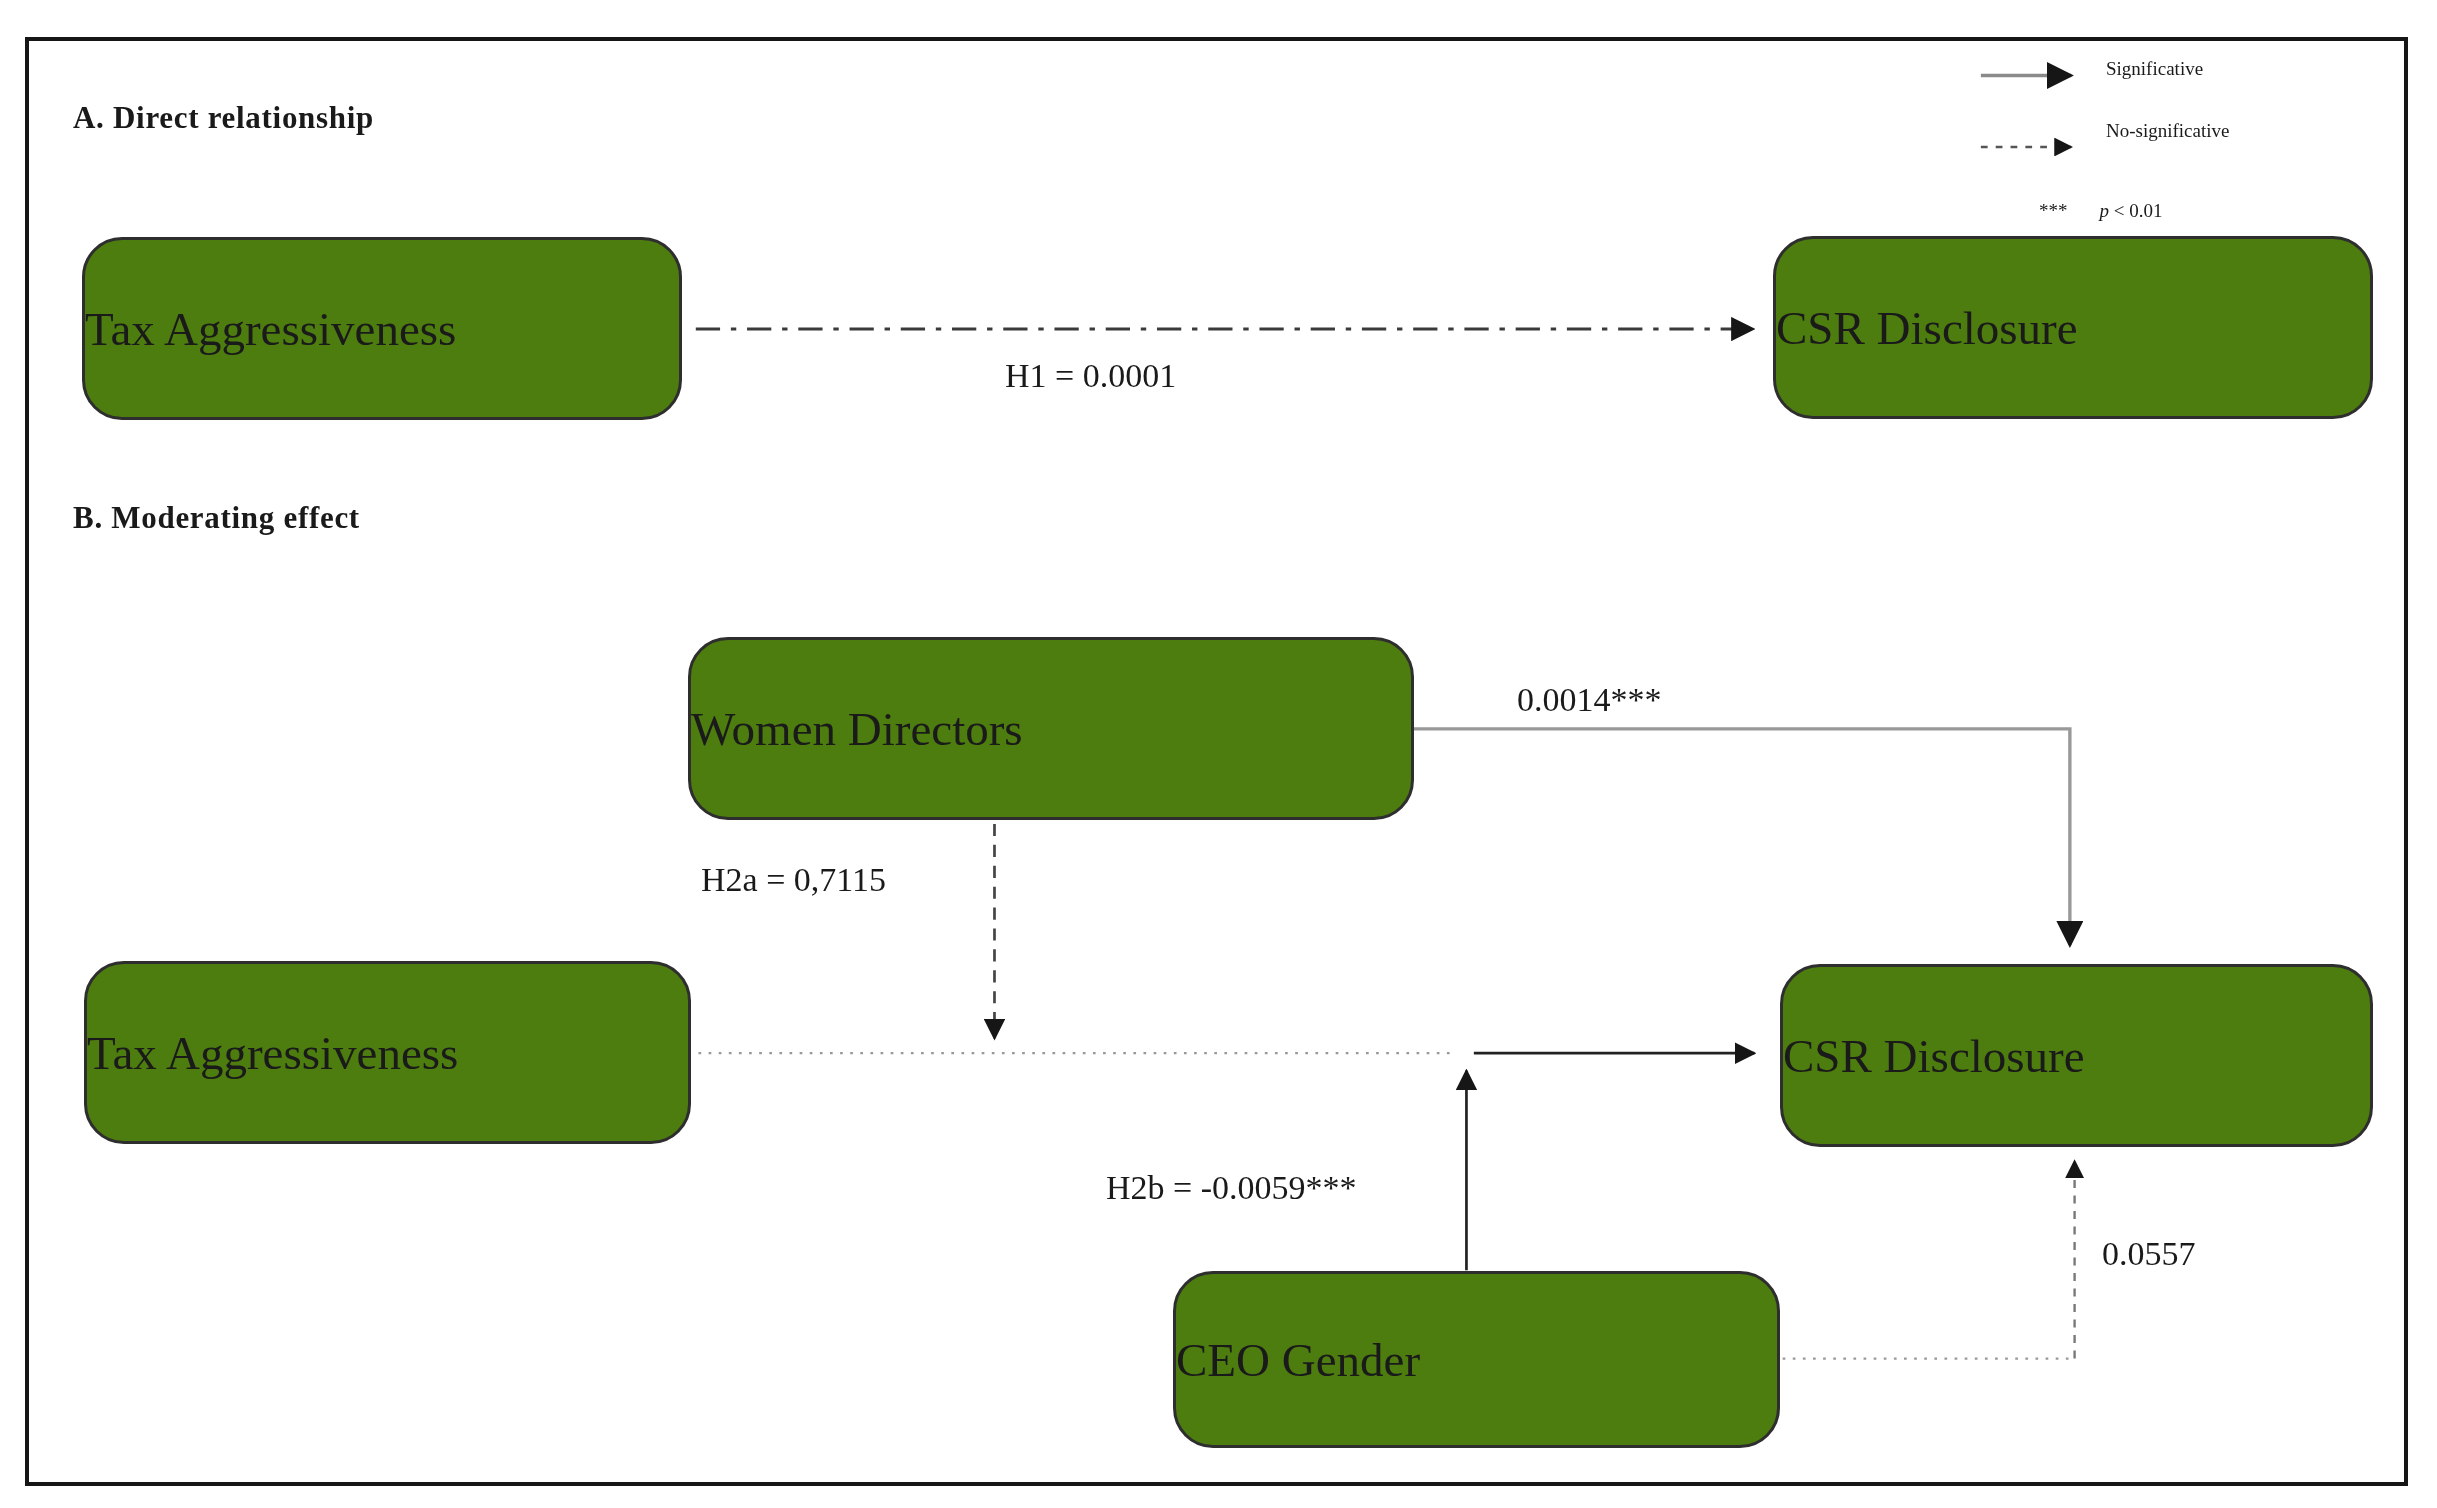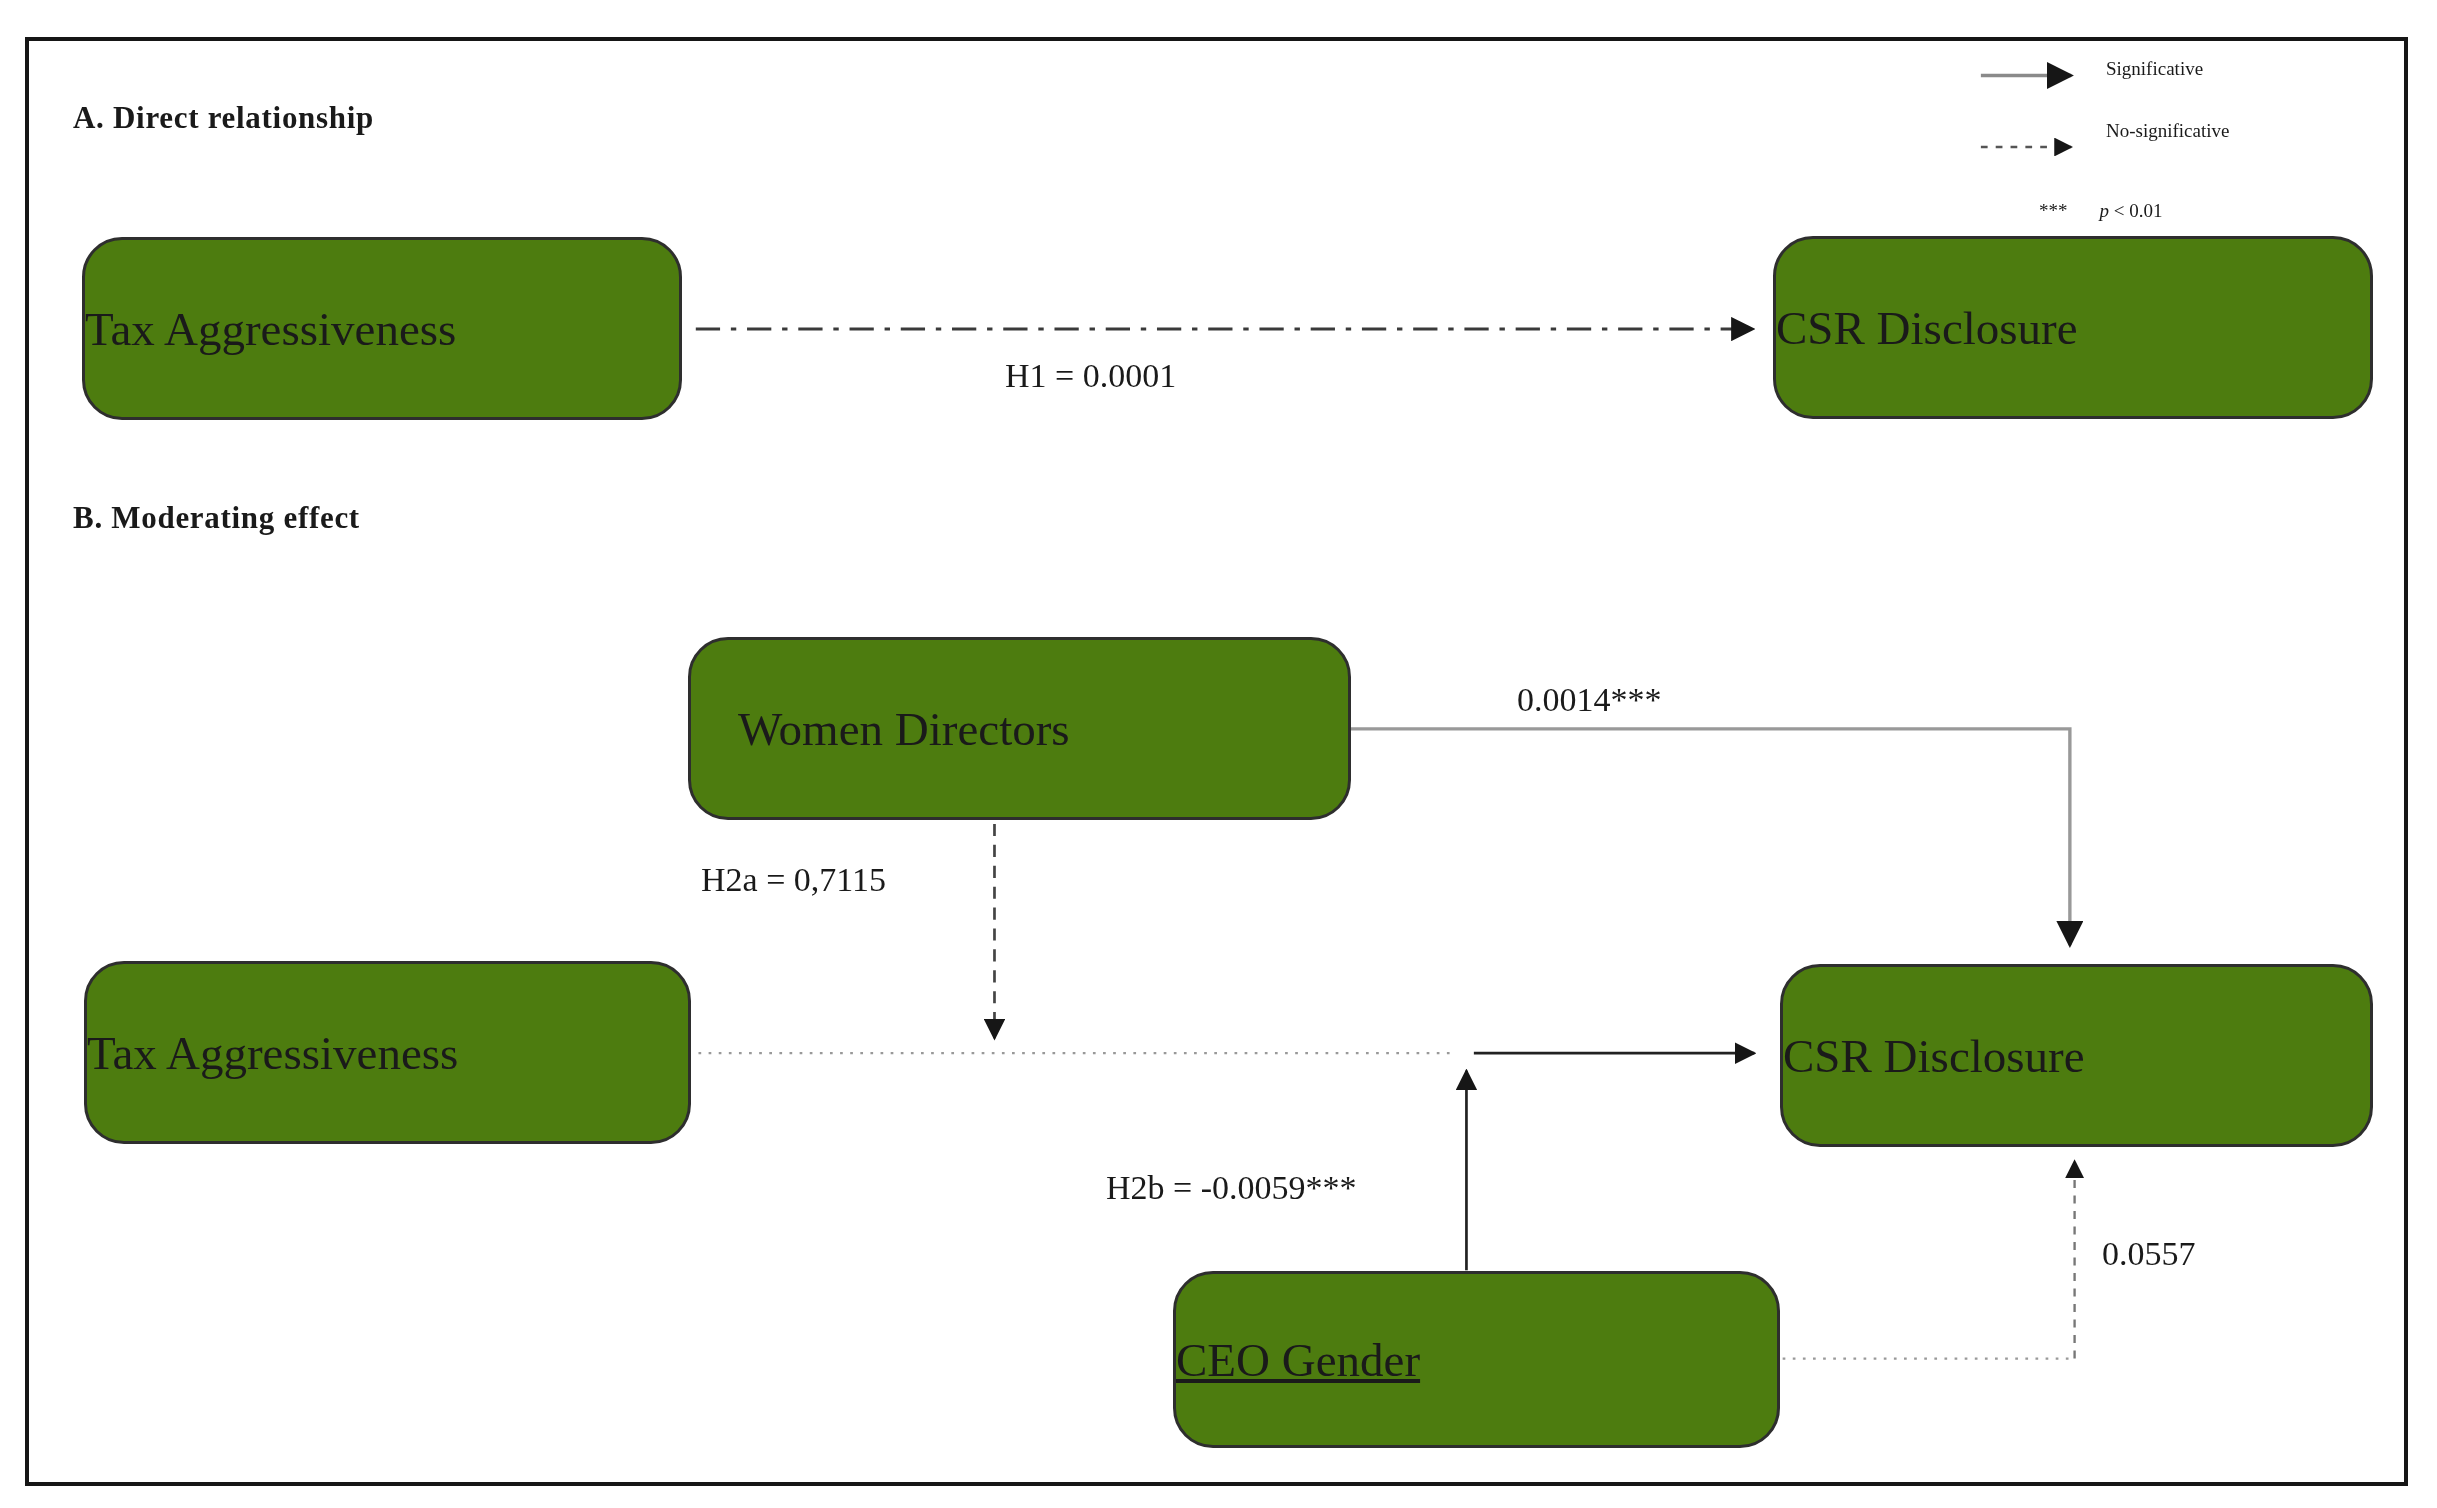--- a/index.html
+++ b/index.html
@@ -82,33 +82,33 @@
   </div>
 
   <div class="node-box" style="left:1773px;top:236px;width:600px;height:183px;">
     <span>CSR Disclosure</span>
   </div>
 
   <div class="coef-label center" style="left:1005px;top:357px;width:405px;">H1 = 0.0001</div>
 
   <div class="panel-title" style="left:73px;top:500px;">B. Moderating effect</div>
 
-  <div class="node-box" style="left:688px;top:637px;width:663px;height:183px;padding-left:47px;">
+  <div class="node-box" style="left:688px;top:637px;width:726px;height:183px;">
     <span>Women Directors</span>
   </div>
 
   <div class="node-box" style="left:84px;top:961px;width:607px;height:183px;">
     <span>Tax Aggressiveness</span>
   </div>
 
   <div class="node-box" style="left:1780px;top:964px;width:593px;height:183px;">
     <span>CSR Disclosure</span>
   </div>
 
-  <div class="node-box" style="left:1173px;top:1271px;width:607px;height:177px;text-decoration:underline;">
+  <div class="node-box" style="left:1173px;top:1271px;width:607px;height:177px;">
     <span>CEO Gender</span>
   </div>
 
   <div class="coef-label center" style="left:1517px;top:663px;width:337px;margin-top:18px;">0.0014***</div>
 
   <div class="coef-label center" style="left:701px;top:831px;width:324px;margin-top:30px;">H2a = 0,7115</div>
 
   <div class="coef-label center" style="left:1106px;top:1161px;width:391px;margin-top:8px;">H2b = -0.0059***</div>
 
   <div class="coef-label" style="left:2102px;top:1235px;text-align:center;">0.0557</div>

